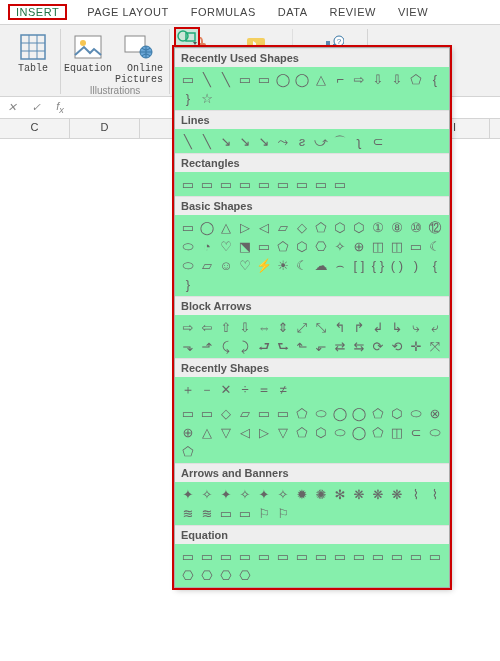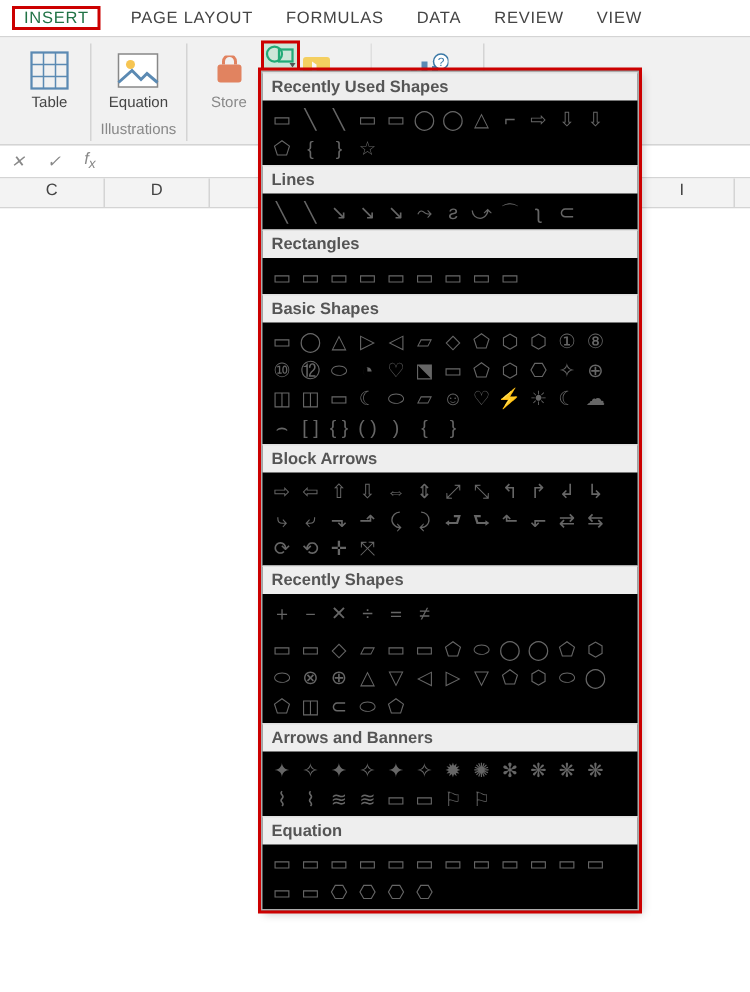--- a/index.html
+++ b/index.html
@@ -6,30 +6,30 @@
   body { font-family: "Segoe UI", Tahoma, sans-serif; font-size: 11px; background: #fff; width: 500px; }
   .tabbar { display: flex; gap: 18px; padding: 4px 8px; border-bottom: 1px solid #d4d4d4; background: #fff; }
   .tabbar .tab { color: #444; padding: 2px 2px; cursor: pointer; font-size: 11px; letter-spacing: 0.5px; }
   .tabbar .tab.active { color: #217346; border: 2px solid #c00; padding: 0 6px; }
   .ribbon { display: flex; align-items: flex-start; background: #f1f1f1; border-bottom: 1px solid #d4d4d4; padding: 4px 2px 2px 6px; position: relative; height: 72px; }
   .group { display: flex; flex-direction: column; align-items: center; border-right: 1px solid #d4d4d4; padding: 0 6px; height: 100%; }
   .group:last-child { border-right: none; }
   .grouprow { display: flex; gap: 6px; }
   .bigbtn { display: flex; flex-direction: column; align-items: center; width: 42px; cursor: pointer; padding-top:2px;}
   .bigbtn .ico { width: 32px; height: 32px; display: flex; align-items: center; justify-content: center; }
-  .bigbtn .lbl { font-size: 10px; color: #444; text-align: right; line-height: 11px; }
+  .bigbtn .lbl { font-size: 10px; color: #444; text-align: right; line-height: 11px; font-family: Liberation Mono, monospace; }
   .grouplabel { font-size: 10px; color: #888; margin-top: auto; padding-bottom: 2px;}
   .formulabar { display: flex; align-items: center; border-bottom: 1px solid #d4d4d4; height: 22px; padding: 0 4px; gap: 8px; background:#fff;}
   .fbicon { width: 16px; text-align: center; color: #888; font-style: italic; }
   .colheaders { display: flex; border-bottom: 1px solid #d4d4d4; background: #f3f3f3; height: 20px; }
   .colh { width: 70px; border-right: 1px solid #d4d4d4; text-align: center; color: #444; padding-top:2px; font-size:11px;}
   .grid { position: relative; height: 520px; background: #fff; }
   .shapes-flyout {
-    position: absolute; top: 22px; left: 174px; width: 252px;
-    background: #000000; border: 1px solid #ababab; box-shadow: 2px 2px 6px rgba(0,0,0,0.25);
+    position: absolute; top: 22px; left: 174px; width: 276px;
+    background: #86efac; border: 1px solid #ababab; box-shadow: 2px 2px 6px rgba(0,0,0,0.25);
     outline: 2px solid #c00; outline-offset: 0;
     z-index: 50; font-size: 11px;
   }
   .fly-trigger {
     position:absolute; top:2px; left:174px; width:26px; height:20px;
     border:2px solid #c00; background:#cde6d9; text-align:center; font-size:10px; line-height:18px;
     z-index:51;
   }
   .cat { }
   .cat-h { background: #eee; color: #555; font-weight: bold; padding: 3px 6px; border-top: 1px solid #e0e0e0; }
@@ -75,20 +75,30 @@
     <div class="grouprow">
       <div class="bigbtn">
         <span class="ico">
           <svg width="28" height="24">
               <rect x="1" y="1" width="26" height="22" fill="#fff" stroke="#888"></rect>
               <circle cx="9" cy="8" r="3" fill="#f6c552"></circle>
               <polyline points="1,20 10,12 16,18 20,14 27,20" fill="none" stroke="#5b8ab3" stroke-width="2"></polyline>
             </svg>
         </span>
         <span class="lbl">Equation</span>
+      </div>
+      <div class="bigbtn" style="width:48px">
+        <span class="ico">
+          <svg width="30" height="24">
+              <rect x="1" y="1" width="20" height="16" fill="#fff" stroke="#888"></rect>
+              <circle cx="22" cy="17" r="6" fill="#6aa6d6" stroke="#3a78a6"></circle>
+              <path d="M16 17 h12 M22 11 v12 M18 13 q4 4 8 0 M18 21 q4 -4 8 0" stroke="#3a78a6" fill="none"></path>
+            </svg>
+        </span>
+        <span class="lbl">Online Pictures</span>
       </div>
     </div>
     <span class="grouplabel">Illustrations</span>
   </div>
 
   <div class="group" style="opacity:.6">
     <div class="grouprow">
       <div class="bigbtn" style="width:44px">
         <span class="ico">
             <svg width="20" height="20">

